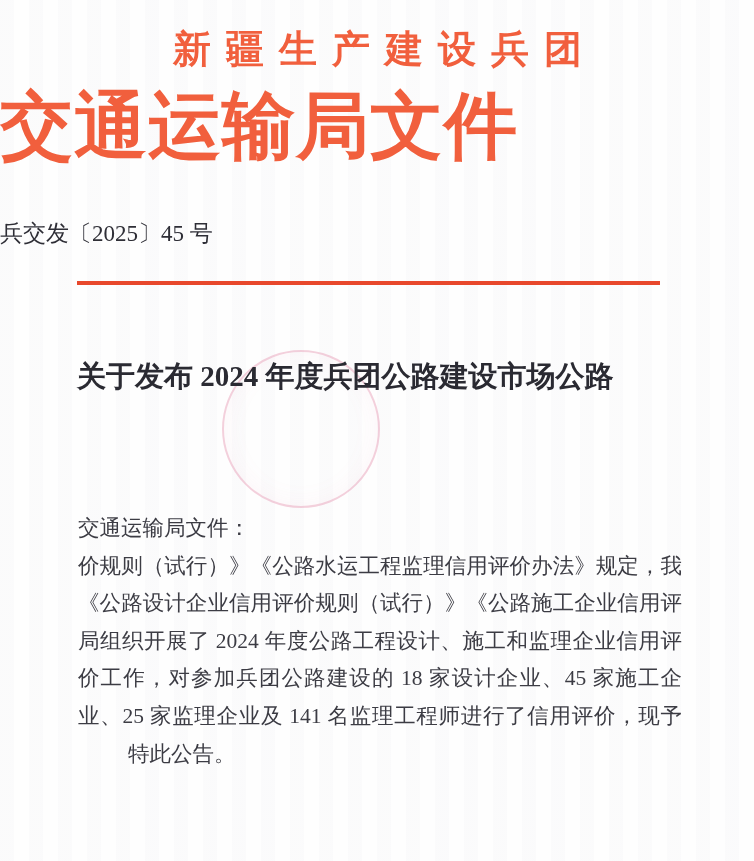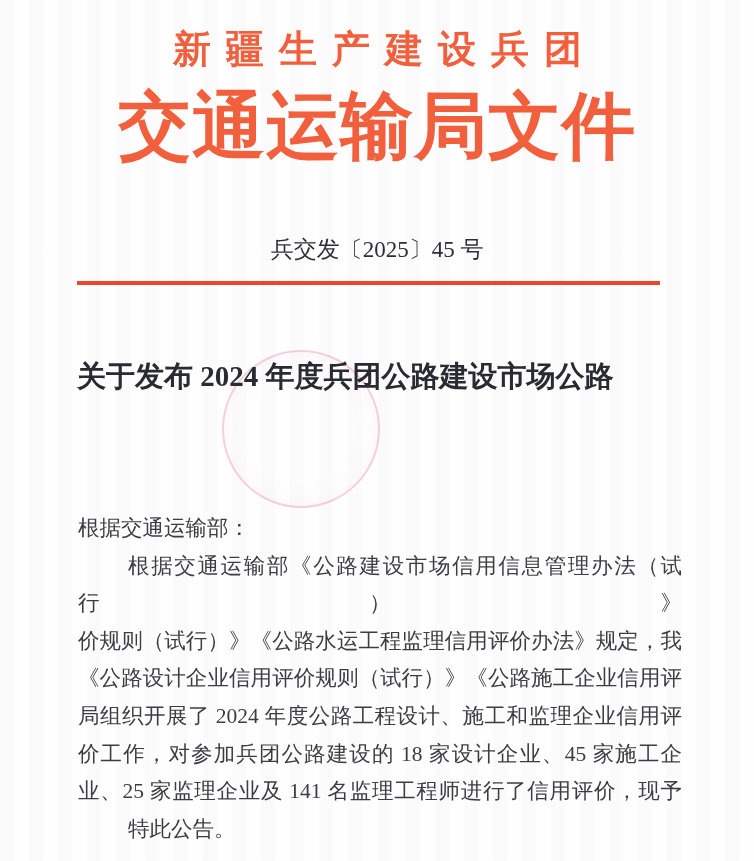--- a/index.html
+++ b/index.html
@@ -30,32 +30,31 @@
     font-size: 38px;
     font-weight: bold;
     letter-spacing: 15px;
     color: var(--header-red, #f15f3d);
   }
   .doc-type {
     position: absolute;
     top: 78px;
     left: 0;
     width: 100%;
-    text-align: center;
     font-size: 73px;
     font-weight: bold;
     letter-spacing: 1px;
     color: var(--header-red, #f15f3d);
   }
   .doc-number {
     position: absolute;
-    top: 234px;
+    top: 218px;
     left: 0;
     width: 100%;
-    text-align: center;
+    text-align: left;
     font-size: 23px;
     color: #2e2e36;
   }
   .divider {
     position: absolute;
     top: 281px;
     left: 77px;
     width: 583px;
     height: 4px;
     background: var(--divider-red, #e8482c);
@@ -113,22 +112,21 @@
 
   <div class="divider"></div>
 
   <div class="stamp"></div>
 
   <div class="title">
     <div class="title-line">关于发布 2024 年度兵团公路建设市场公路</div>
   </div>
 
   <div class="body-text">
-    <div class="bline">根据交通运输部：</div>
-    <div class="bline just indent">根据交通运输部《公路建设市场信用信息管理办法（试行）》</div>
+    <div class="bline">交通运输局文件：</div>
     <div class="bline just">价规则（试行）》《公路水运工程监理信用评价办法》规定，我</div>
     <div class="bline just">《公路设计企业信用评价规则（试行）》《公路施工企业信用评</div>
     <div class="bline just">局组织开展了 2024 年度公路工程设计、施工和监理企业信用评</div>
     <div class="bline just">价工作，对参加兵团公路建设的 18 家设计企业、45 家施工企</div>
     <div class="bline just">业、25 家监理企业及 141 名监理工程师进行了信用评价，现予</div>
     <div class="bline indent">特此公告。</div>
   </div>
 
 </div>
 

